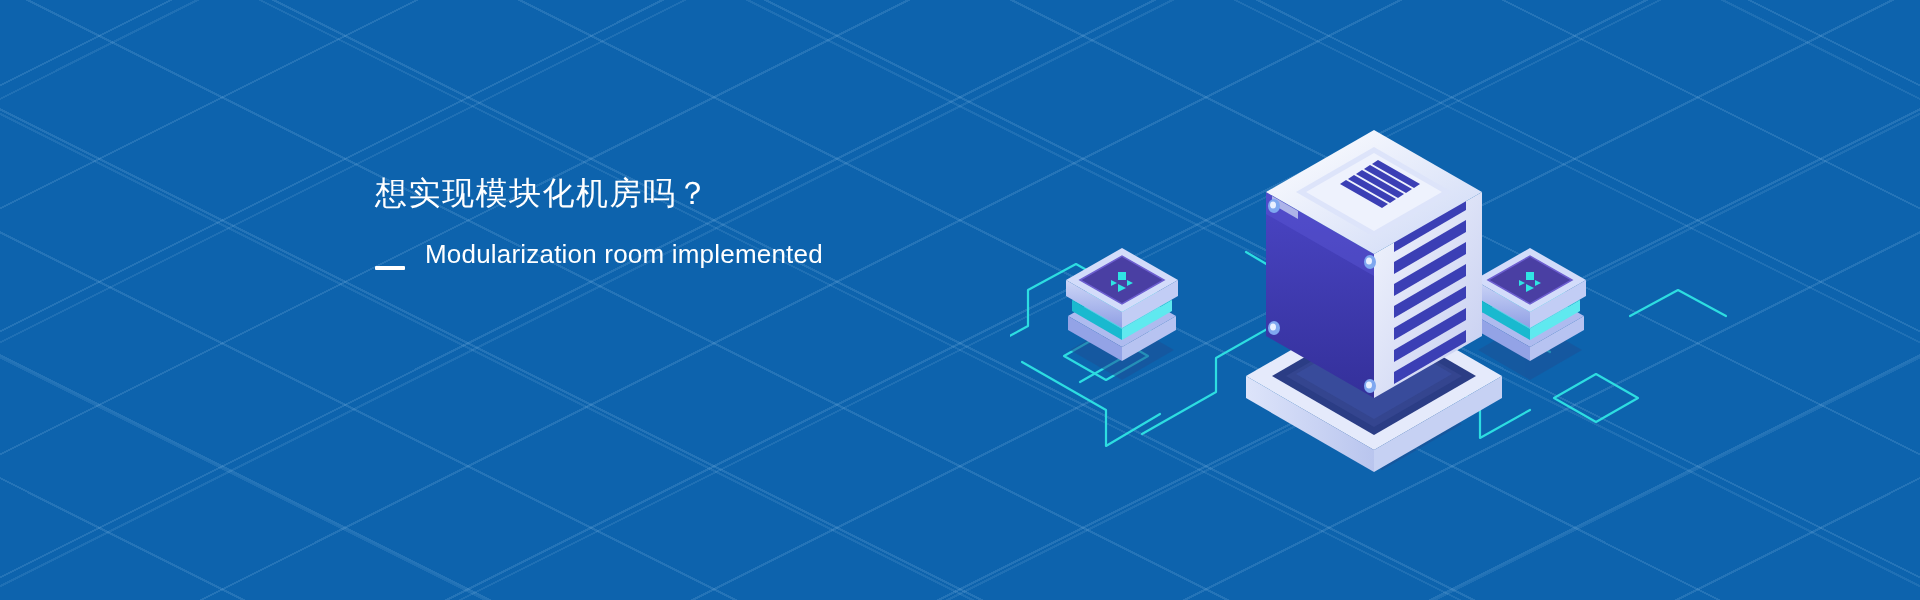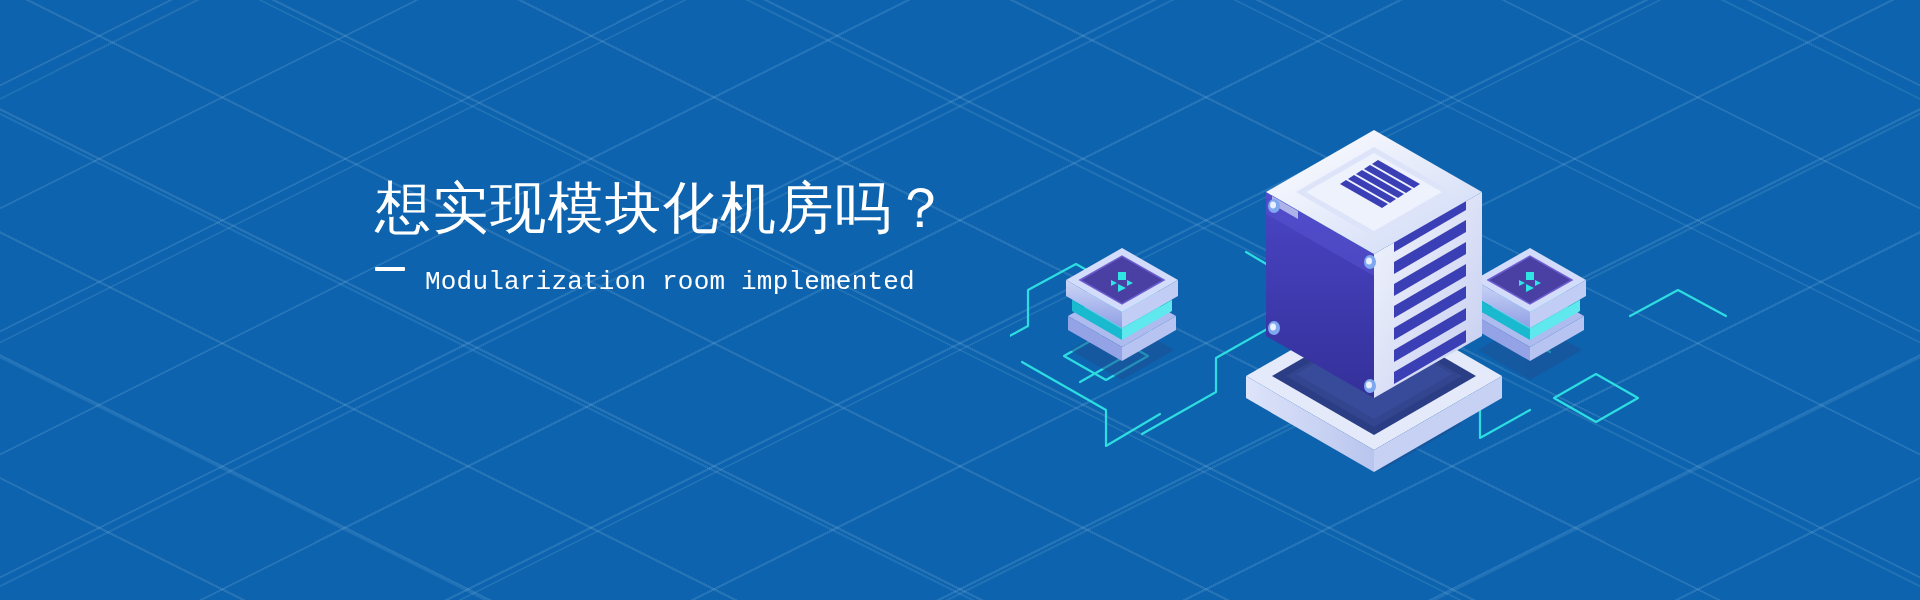--- a/index.html
+++ b/index.html
@@ -55,32 +55,31 @@
 
   
   .text-block {
     position: absolute;
     left: 375px;
     top: 175px;
     width: 760px;
   }
   .headline {
     color: #ffffff;
-    font-size: 56px;
+    font-size: 32px;
     line-height: 1.18;
     font-weight: 500;
     letter-spacing: 1.5px;
     margin: 0;
     white-space: nowrap;
   }
   .sub-row {
     display: flex;
-    align-items: flex-start;
+    align-items: flex-end;
     margin-top: 26px;
-    font-family: Liberation Mono, monospace;
   }
   .sub-dash {
     display: block;
     width: 30px;
     height: 4px;
     background: #ffffff;
     margin-right: 20px;
     flex: none;
     border-radius: 1px;
   }

